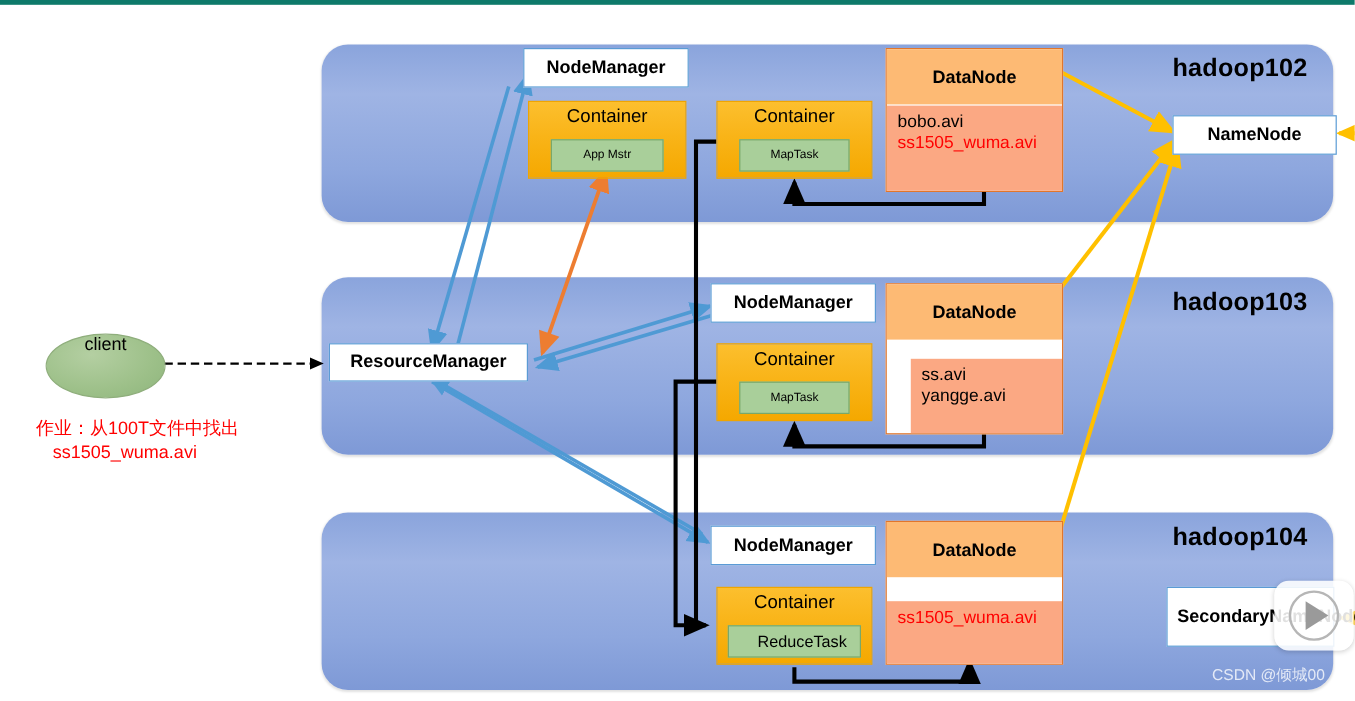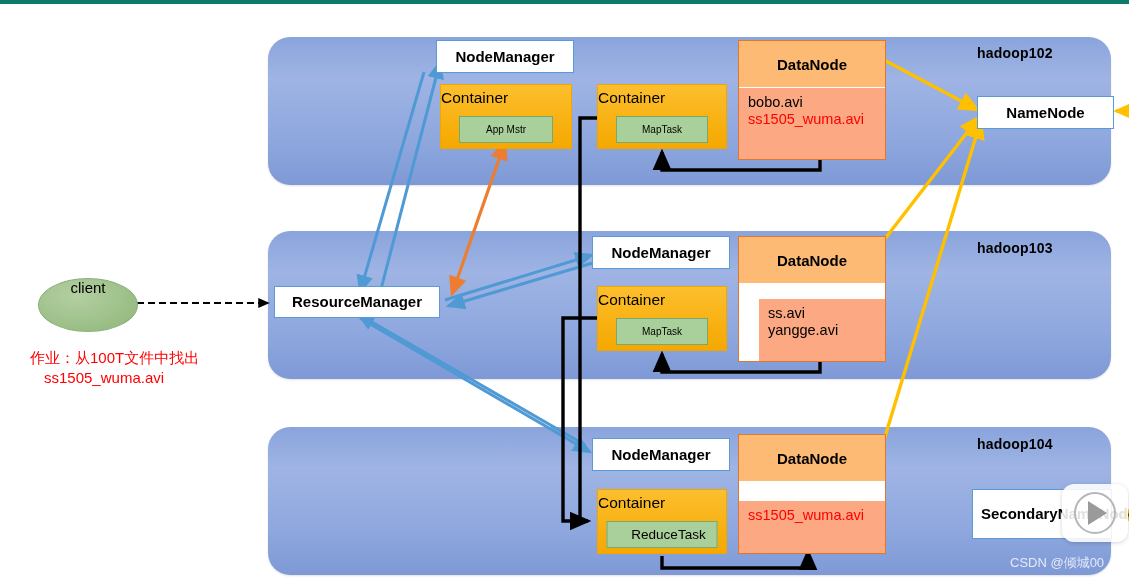--- a/index.html
+++ b/index.html
@@ -7,41 +7,41 @@
        font-family:"Liberation Sans","DejaVu Sans",sans-serif;}
 
   #canvas{position:absolute;left:0;top:0;width:1129px;height:584px;}
 
   .topline{position:absolute;left:0;top:0;width:1129px;height:4px;background:#0e7a6a;}
 
   
   .host{position:absolute;border-radius:22px;
         background:linear-gradient(180deg,#8aa4dc 0%,#9fb4e4 28%,#8ea7de 70%,#7e99d6 100%);
         box-shadow:0 1px 2px rgba(0,0,0,.12);}
-  .host-label{position:absolute;font-weight:bold;font-size:14px;color:#000;
+  .host-label{position:absolute;font-weight:bold;font-size:21px;color:#000;
               letter-spacing:.2px;white-space:nowrap;}
 
   
   .wbox{position:absolute;background:#ffffff;border:1.6px solid #5b9bd5;
         display:flex;align-items:center;justify-content:center;
         font-weight:bold;font-size:15px;color:#000;text-align:center;line-height:1.15;}
 
   
   .dnode{position:absolute;border:1.6px solid #e2762b;background:#ffffff;}
   .dnode .dn-title{height:46px;display:flex;align-items:center;justify-content:center;
         font-weight:bold;font-size:15px;color:#000;background:#fdba74;}
   .dnode .dn-files{position:absolute;left:0;right:0;bottom:0;background:#fba883;
         padding:6px 8px 6px 9px;box-sizing:border-box;}
   .dnode .f{font-size:14.5px;line-height:1.18;color:#000;word-break:break-all;}
   .dnode .f.red{color:#ff0000;}
 
   
   .cont{position:absolute;background:linear-gradient(180deg,#fcbf2e 0%,#f9b418 45%,#f5a800 100%);
         border:1px solid #f0a500;}
-  .cont .c-title{font-size:15.5px;color:#000;padding-top:4px;}
+  .cont .c-title{text-align:center;font-size:15.5px;color:#000;padding-top:4px;}
   .task{position:absolute;left:50%;transform:translateX(-50%);
         background:#a9cf9a;border:1px solid #79a86a;
         display:flex;align-items:center;justify-content:center;
         font-size:10px;color:#000;}
   .task.small{font-size:13.5px;padding-left:13px;}
 
   
   .client{position:absolute;border-radius:50%;
           background:radial-gradient(ellipse at 38% 32%,#b4cfa2 0%,#9dc089 60%,#8eb57c 100%);
           border:1px solid #8fae7c;

